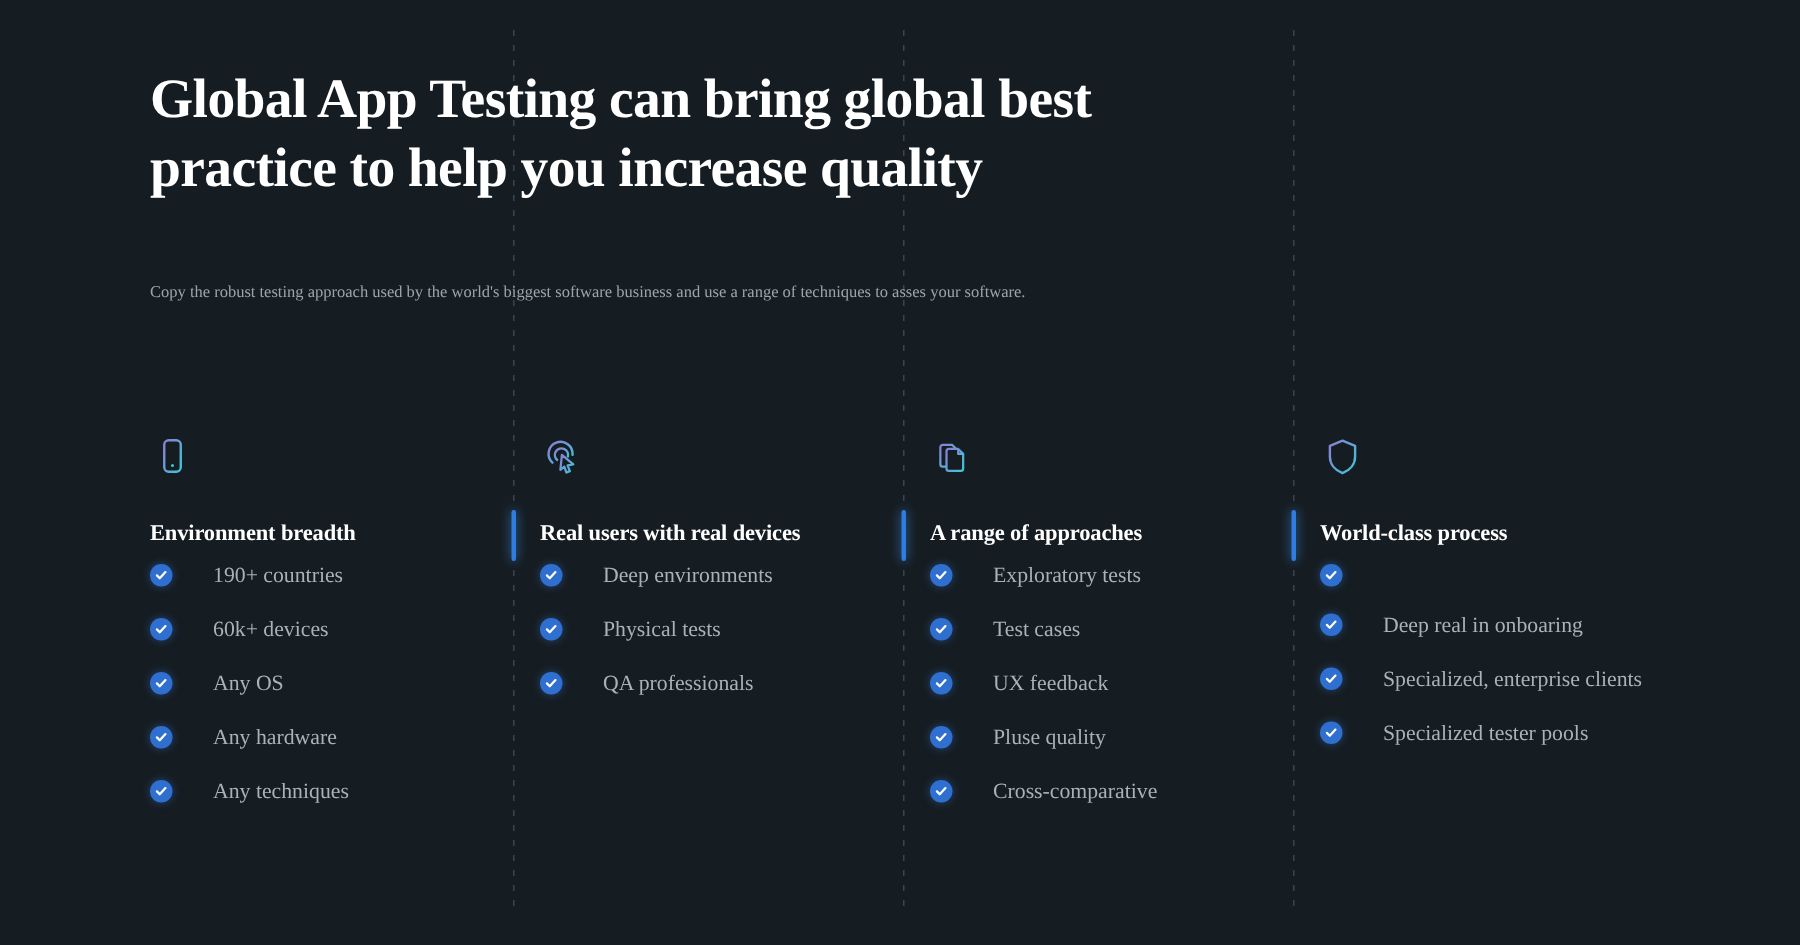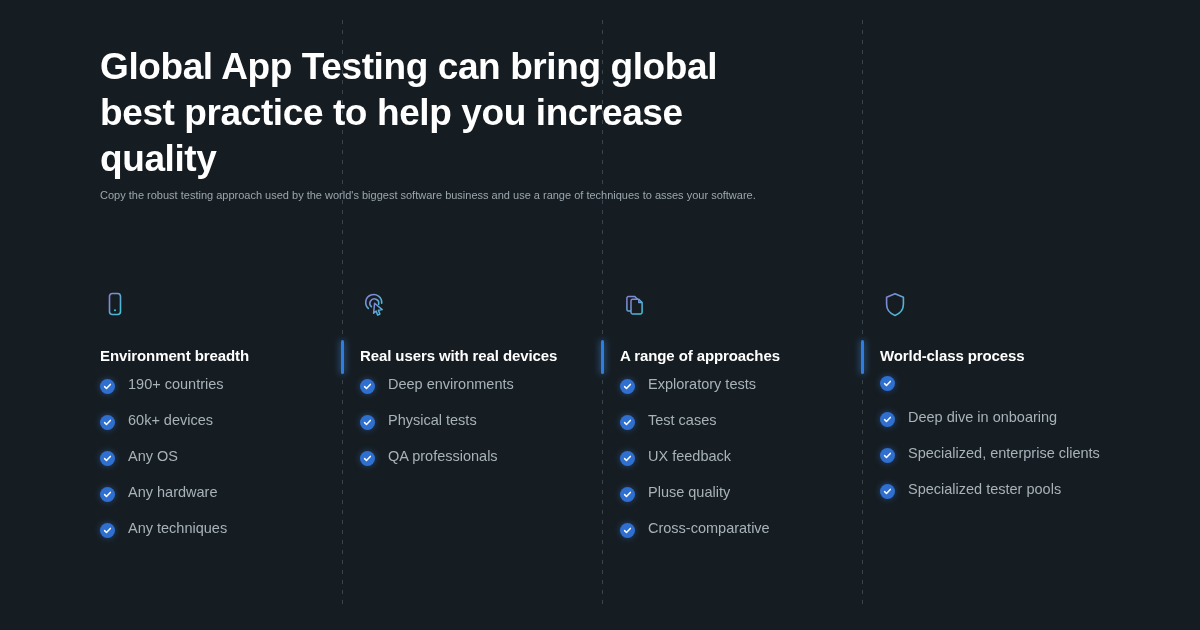--- a/index.html
+++ b/index.html
@@ -2,21 +2,21 @@
 <html><head>
 <meta charset="utf-8">
 <style>
   * { margin:0; padding:0; box-sizing:border-box; }
   html,body {
     width:1200px; height:630px; overflow:hidden;
     background:#161d22;
     font-family:"Liberation Sans", sans-serif;
     -webkit-font-smoothing:antialiased;
   }
-  .page { position:relative; width:1184px; height:630px; }
+  .page { position:relative; width:1184px; height:630px;font-family:Liberation Serif, serif; }
 
   
   .divider {
     position:absolute; top:20px; height:585px; width:1px;
     background-image:linear-gradient(to bottom,#39444c 0,#39444c 4px,transparent 4px,transparent 10px);
     background-size:1px 10px; background-repeat:repeat-y;
   }
   .divider.d1 { left:342px; }
   .divider.d2 { left:602px; }
   .divider.d3 { left:862px; }
@@ -49,21 +49,21 @@
   .col-icon { height:30px; margin-bottom:26px; }
   .col-icon svg { display:block; }
 
   .col-title {
     font-size:15px; font-weight:700; color:#ffffff;
     line-height:20px; margin-bottom:8px; letter-spacing:-0.1px;
   }
 
   .feat-list { list-style:none; }
   .feat {
-    display:flex; align-items:flex-end; gap:13px;
+    display:flex; align-items:flex-start; gap:27px;
     margin-bottom:16px;
   }
   .feat:last-child { margin-bottom:0; }
   .check {
     flex:0 0 auto; width:15px; height:15px; margin-top:2px;
     border-radius:50%; background:#2f6fcf;
     display:flex; align-items:center; justify-content:center;
     box-shadow:0 0 6px rgba(47,111,207,.5);
   }
   .check svg { display:block; }
@@ -271,21 +271,21 @@
                 <path d="M1.6 4.6 L3.5 6.5 L7.3 2.4" stroke="#fff" stroke-width="1.5" fill="none" stroke-linecap="round" stroke-linejoin="round"></path>
               </svg>
             </span>
         </li>
         <li class="feat">
           <span class="check">
               <svg width="9" height="9" viewBox="0 0 9 9">
                 <path d="M1.6 4.6 L3.5 6.5 L7.3 2.4" stroke="#fff" stroke-width="1.5" fill="none" stroke-linecap="round" stroke-linejoin="round"></path>
               </svg>
             </span>
-          <span class="feat-label">Deep dive in onboaring</span>
+          <span class="feat-label">Deep real in onboaring</span>
         </li>
         <li class="feat">
           <span class="check">
               <svg width="9" height="9" viewBox="0 0 9 9">
                 <path d="M1.6 4.6 L3.5 6.5 L7.3 2.4" stroke="#fff" stroke-width="1.5" fill="none" stroke-linecap="round" stroke-linejoin="round"></path>
               </svg>
             </span>
           <span class="feat-label">Specialized, enterprise clients</span>
         </li>
         <li class="feat">

